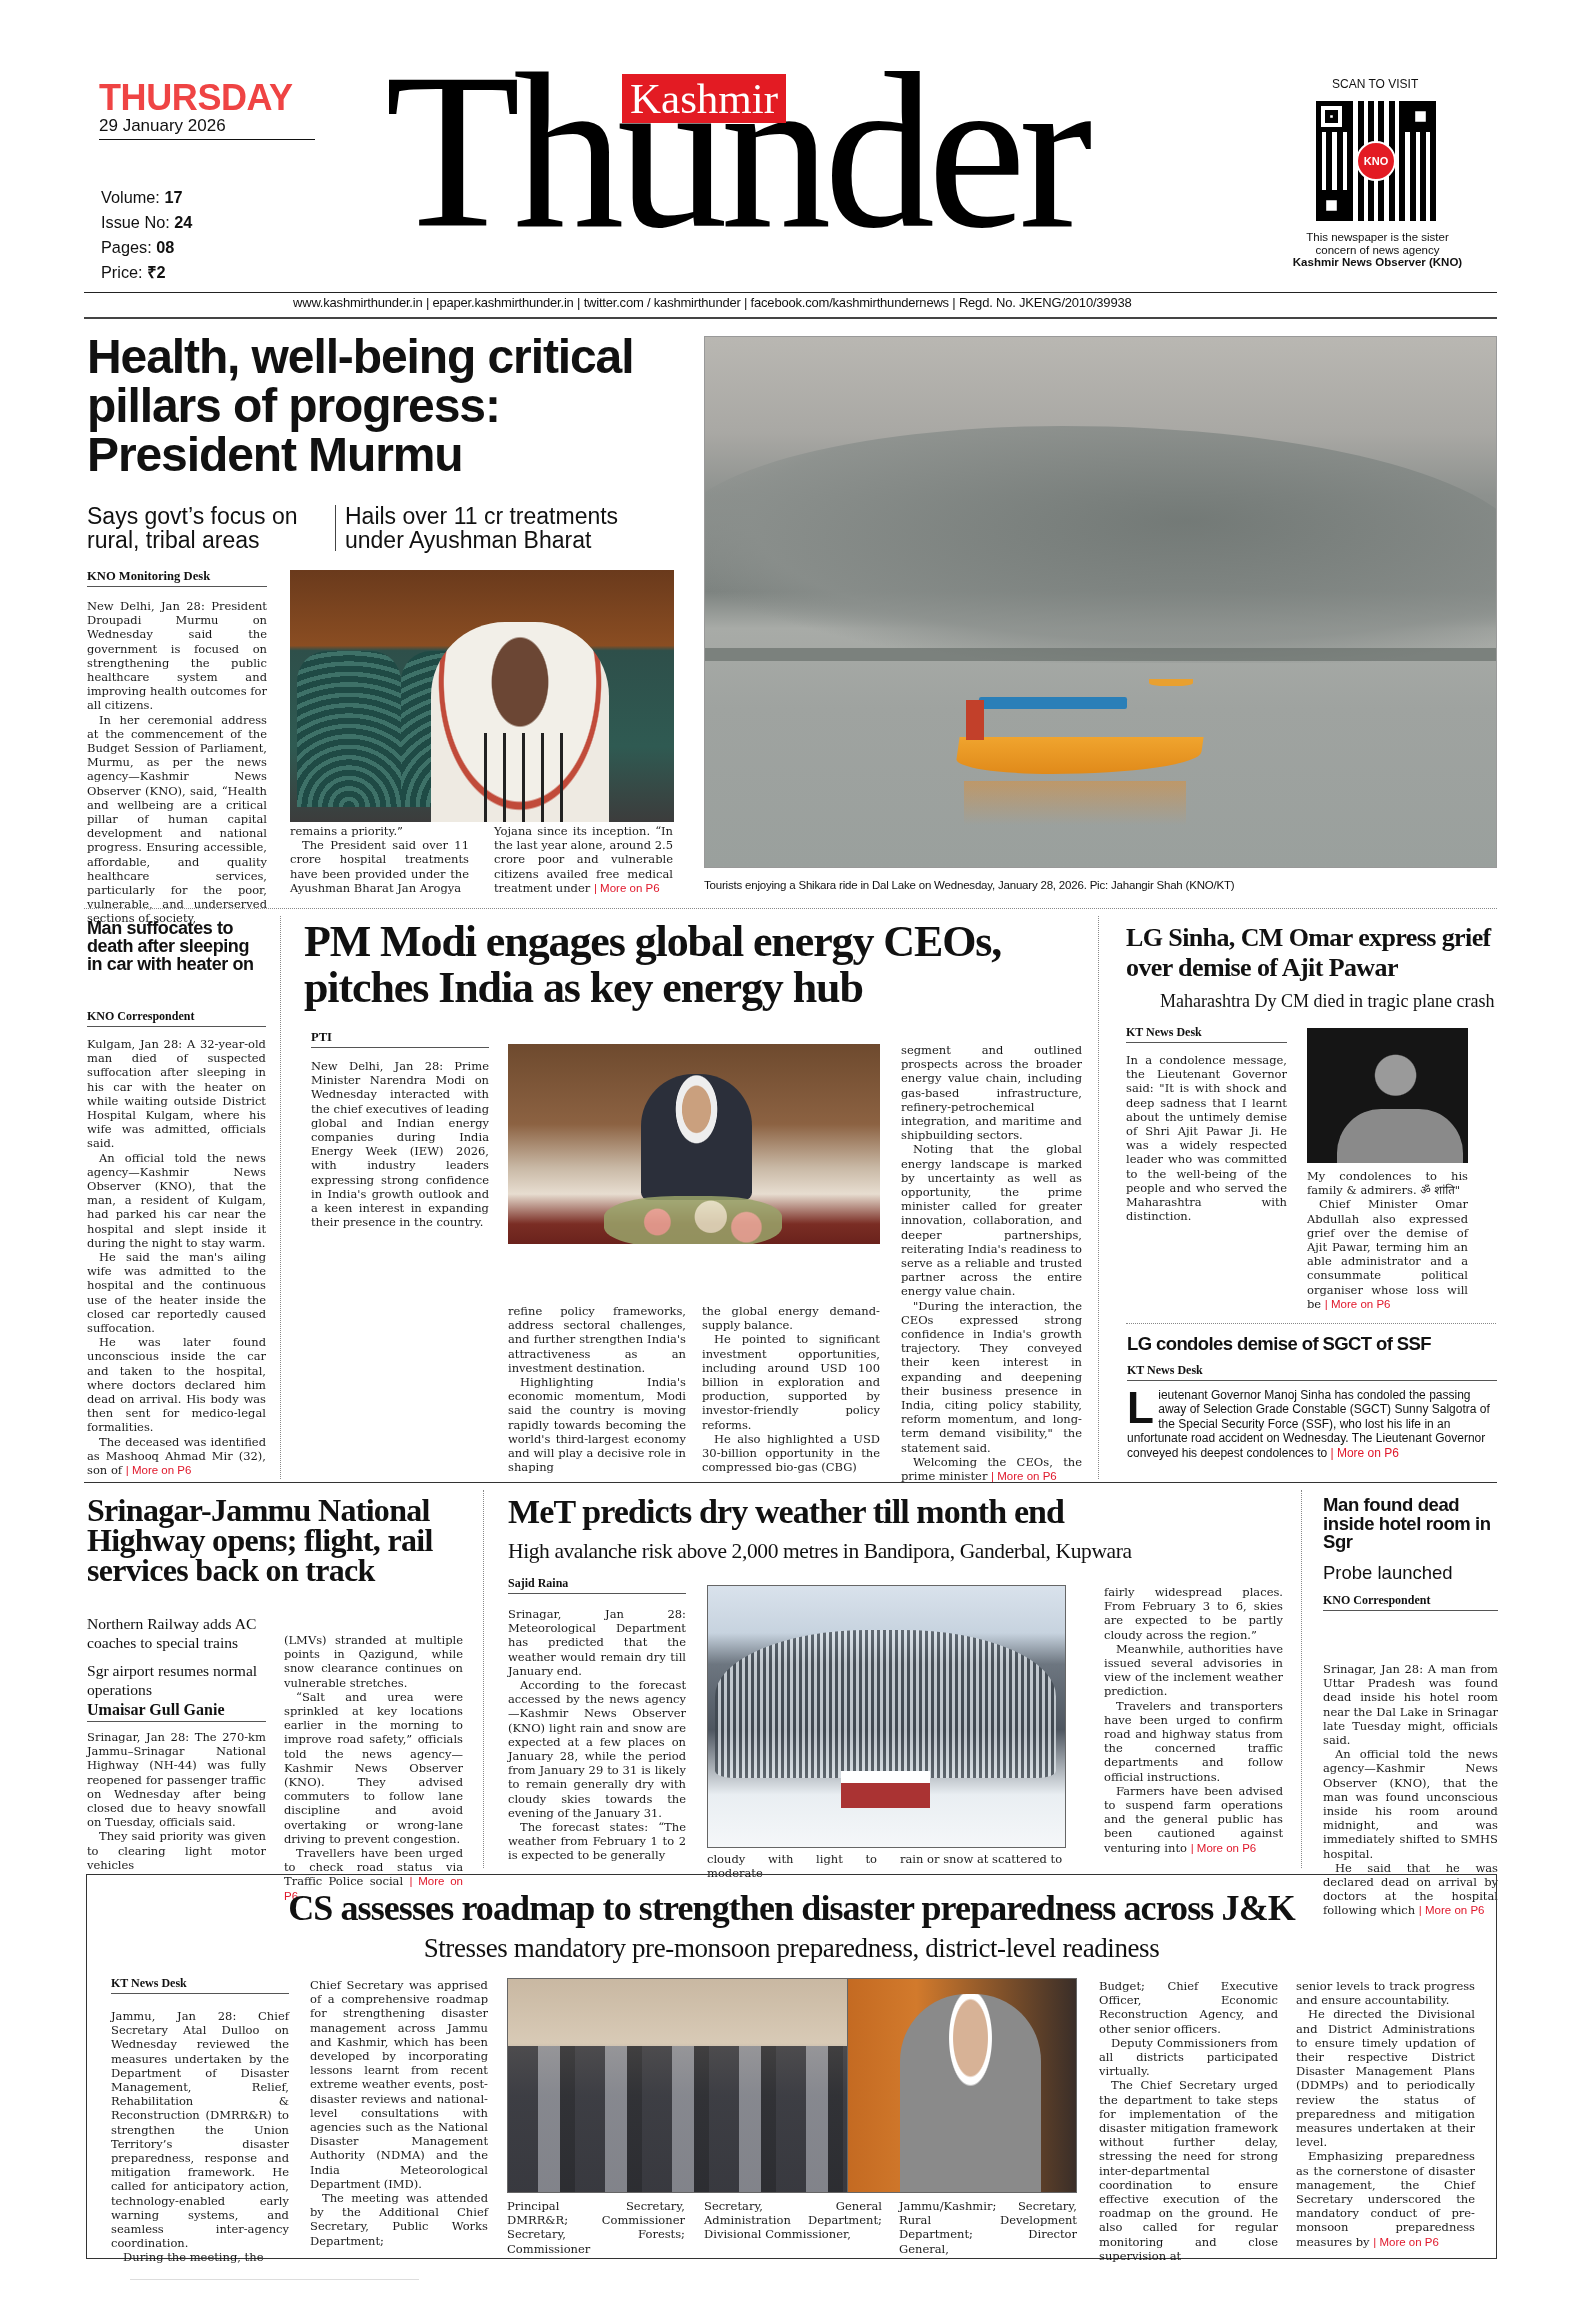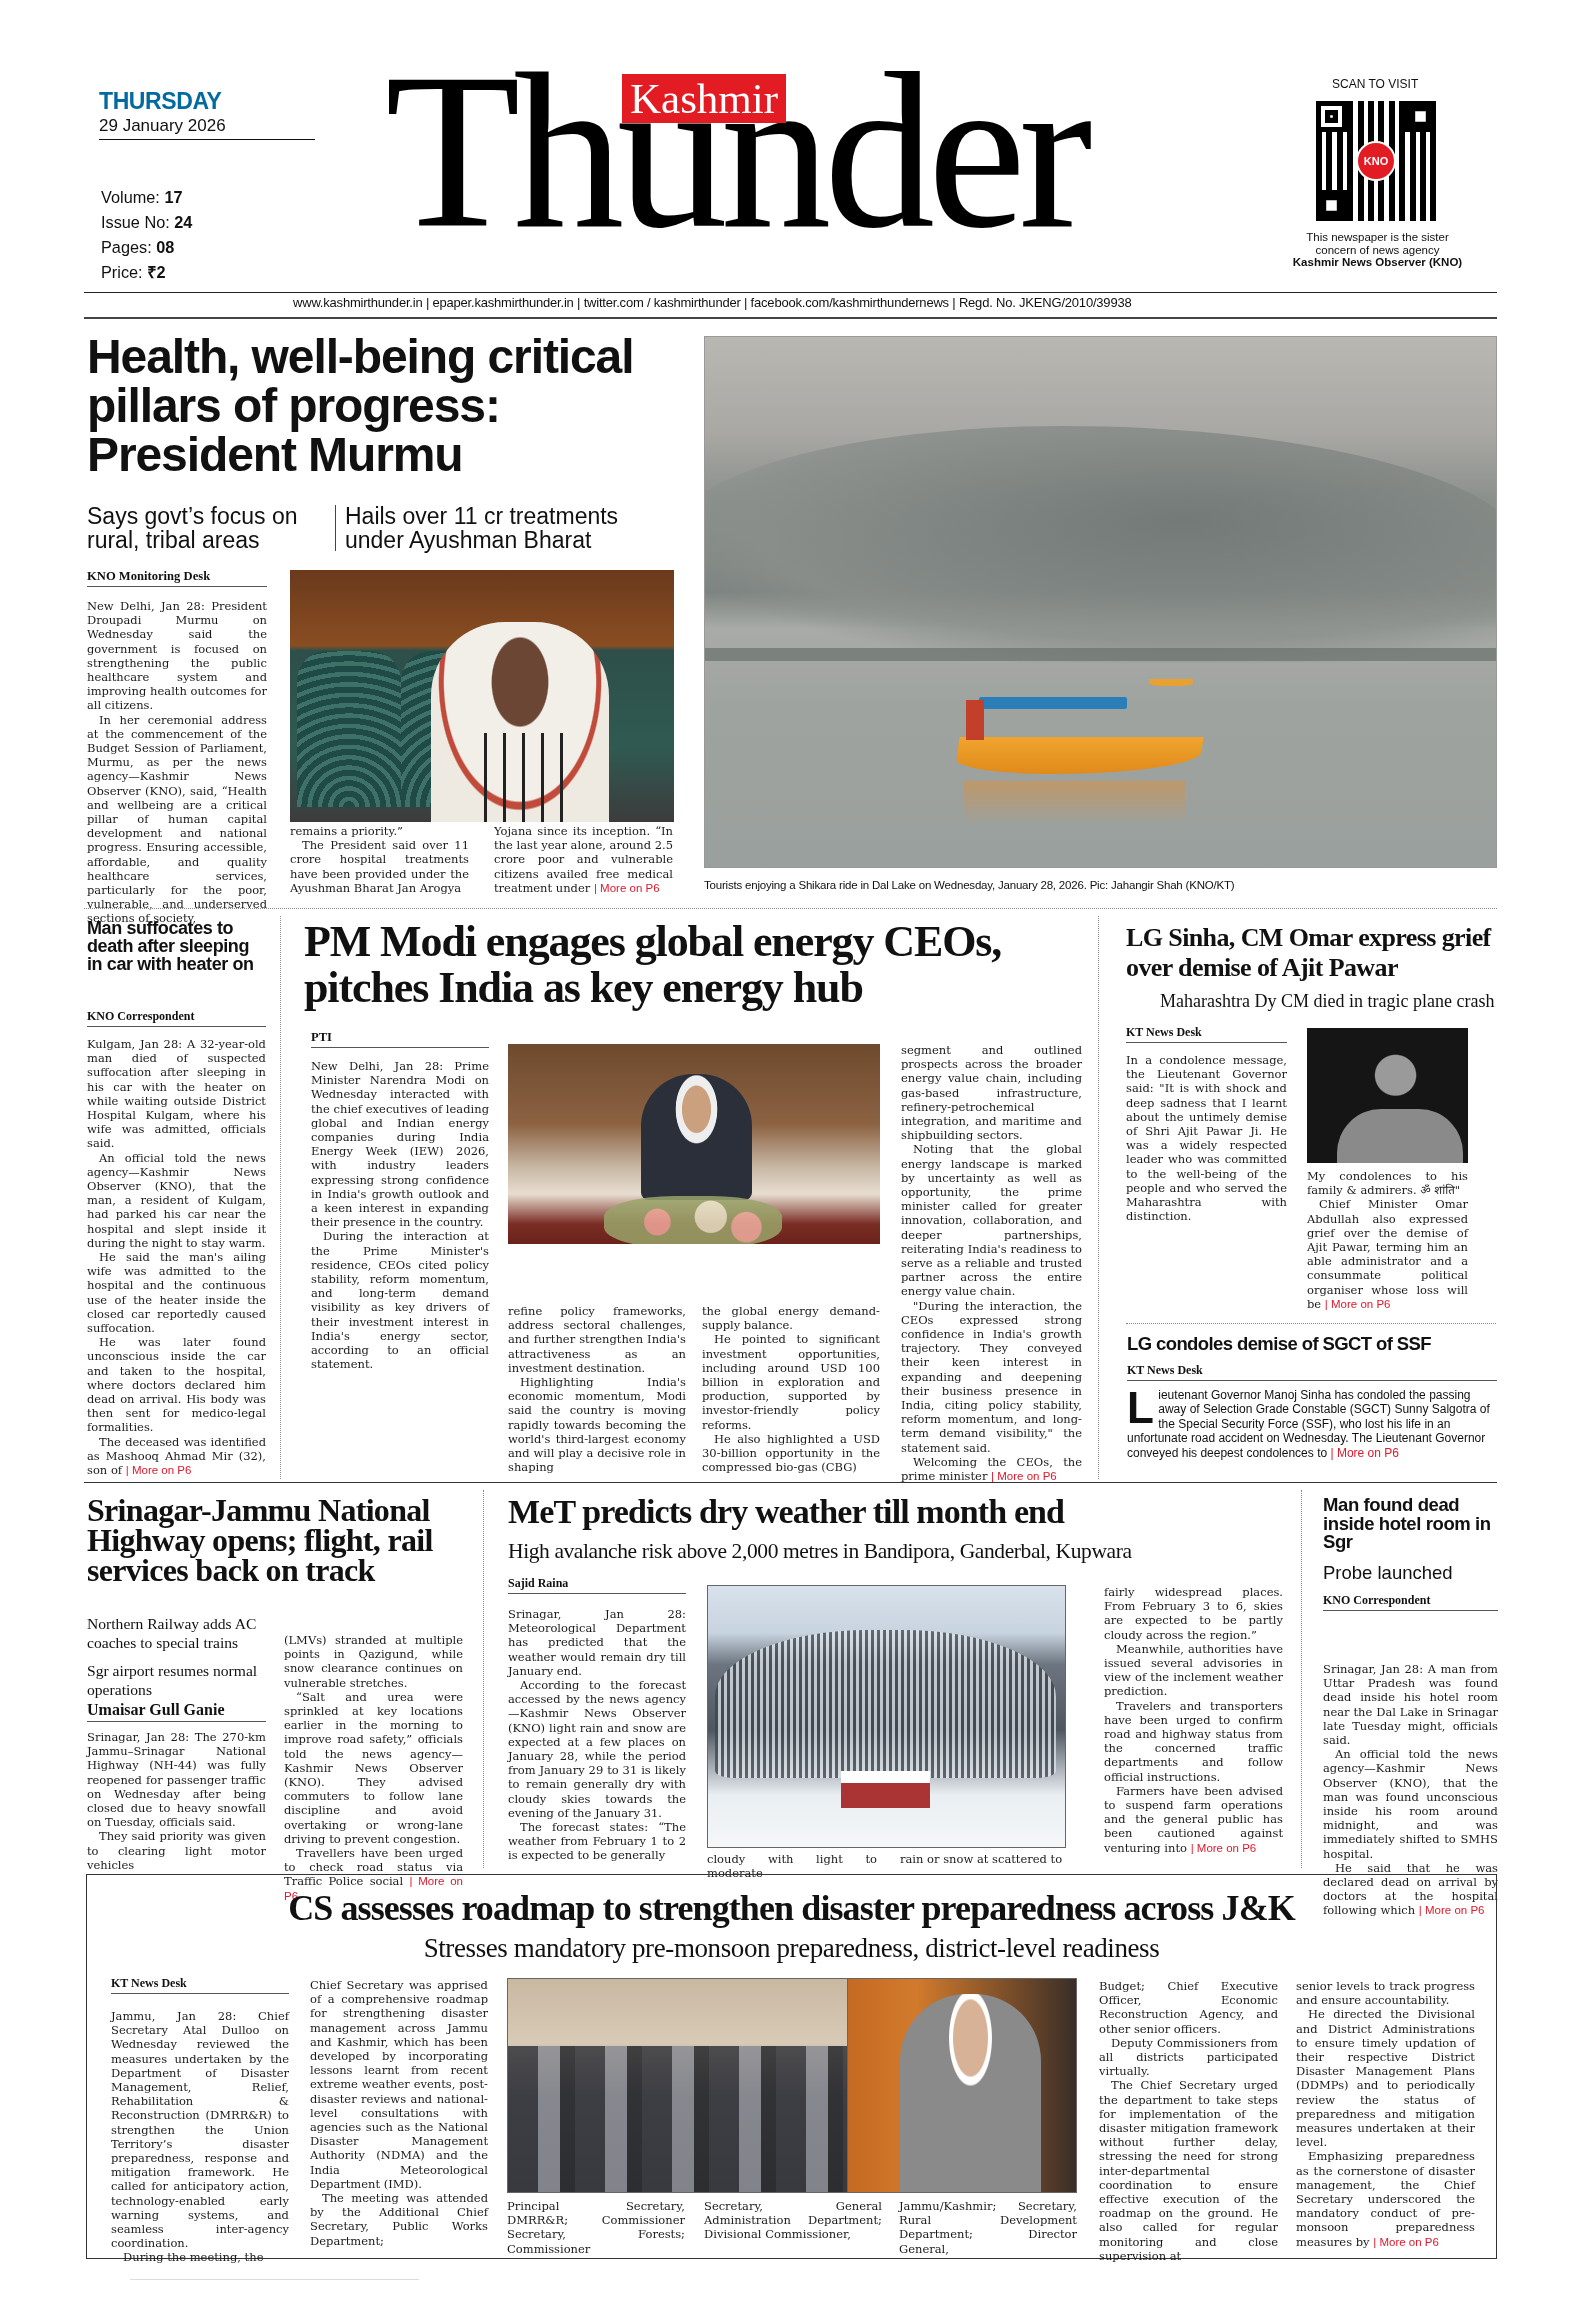--- a/index.html
+++ b/index.html
@@ -13,21 +13,21 @@
 .body-text p{text-indent:0}
 .body-text p+p{text-indent:12px}
 .byline{font-family:"Liberation Serif",serif;font-weight:bold;font-size:12.6px;border-bottom:1.5px solid #555;padding-bottom:1.5px;margin-bottom:10.4px}
 .more{color:#e0182b;font-family:"Liberation Sans",sans-serif}
 .dotv{border-left:0.7px dotted #888}
 .photo{overflow:hidden}
 </style>
 </head>
 <body>
 
-<div class="abs sans" style="left:99px;top:88px;font-size:23px;font-weight:bold;color:#0369a1;letter-spacing:-0.4px;">THURSDAY</div>
+<div class="abs sans" style="left:99px;top:77px;font-size:36px;font-weight:bold;color:#ef4444;letter-spacing:-0.4px;">THURSDAY</div>
 <div class="abs sans" style="left:99px;top:116px;font-size:17px;">29 January 2026</div>
 <div class="abs" style="left:99px;top:139px;width:216px;border-top:1.5px solid #111;"></div>
 
 <div class="abs sans" style="left:101px;top:185px;font-size:16.3px;line-height:25px;">
   <div><span>Volume:</span> <b>17</b></div>
   <div><span>Issue No:</span> <b>24</b></div>
   <div><span>Pages:</span> <b>08</b></div>
   <div><span>Price:</span> <b>₹2</b></div>
 </div>
 
@@ -106,21 +106,20 @@
   <p>He said the man's ailing wife was admitted to the hospital and the continuous use of the heater inside the closed car reportedly caused suffocation.</p>
   <p>He was later found unconscious inside the car and taken to the hospital, where doctors declared him dead on arrival. His body was then sent for medico-legal formalities.</p>
   <p><span>The deceased was identified as Mashooq Ahmad Mir (32), son of</span> <span class="more">| More on P6</span></p>
 </div>
 <div class="abs dotv" style="left:280px;top:916px;height:563px;"></div>
 
 <div class="abs serif" style="left:304px;top:919px;width:778px;font-size:44px;line-height:46px;font-weight:bold;letter-spacing:-1.1px;">PM Modi engages global energy CEOs, pitches India as key energy hub</div>
 <div class="abs byline" style="left:311px;top:1030px;width:178px;">PTI</div>
 <div class="abs body-text" style="left:311px;top:1059px;width:178px;">
   <p>New Delhi, Jan 28: Prime Minister Narendra Modi on Wednesday interacted with the chief executives of leading global and Indian energy companies during India Energy Week (IEW) 2026, with industry leaders expressing strong confidence in India's growth outlook and a keen interest in expanding their presence in the country.</p>
-  <p>During the interaction at the Prime Minister's residence, CEOs cited policy stability, reform momentum, and long-term demand visibility as key drivers of their investment interest in India's energy sector, according to an official statement.</p>
 </div>
 <div class="abs photo" style="left:508px;top:1044px;width:372px;height:200px;
    background:linear-gradient(180deg,#6e4a2e 0%,#8c6242 40%,#c9b9a6 62%,#e7ddd0 75%,#7a2d24 90%,#6a221c 100%);">
   <div class="abs" style="left:133px;top:30px;width:111px;height:126px;border-radius:52px 52px 7.4px 7.4px;background:radial-gradient(ellipse at 50% 28%,#caa07e 0 18%,#eee 19% 26%,#2b2f3a 27%);"></div>
   <div class="abs" style="left:96px;top:152px;width:178px;height:52px;background:radial-gradient(circle at 30% 50%,#f0a79a 0 10%,transparent 11%),radial-gradient(circle at 60% 40%,#e9e6c8 0 14%,transparent 15%),radial-gradient(circle at 80% 60%,#f0b0a0 0 10%,transparent 11%),#9aa46a;border-radius:40%;opacity:.85;"></div>
 </div>
 <div class="abs body-text" style="left:508px;top:1304px;width:178px;">
   <p>refine policy frameworks, address sectoral challenges, and further strengthen India's attractiveness as an investment destination.</p>
   <p>Highlighting India's economic momentum, Modi said the country is moving rapidly towards becoming the world's third-largest economy and will play a decisive role in shaping</p>
 </div>

